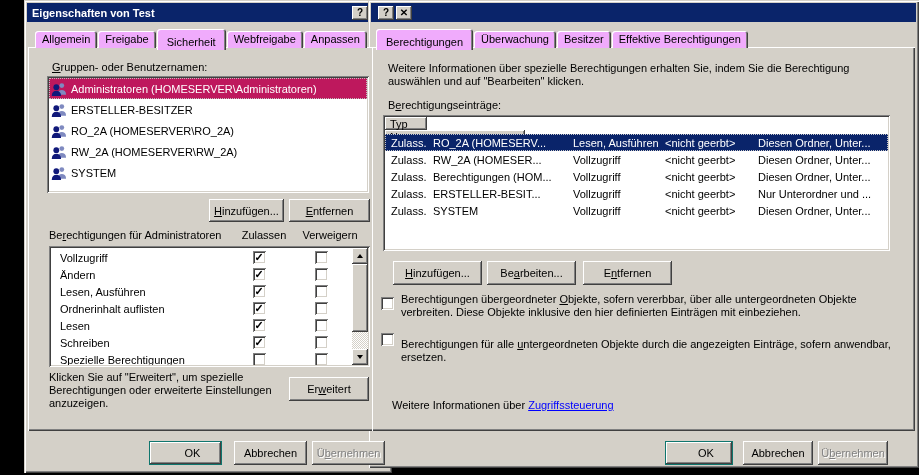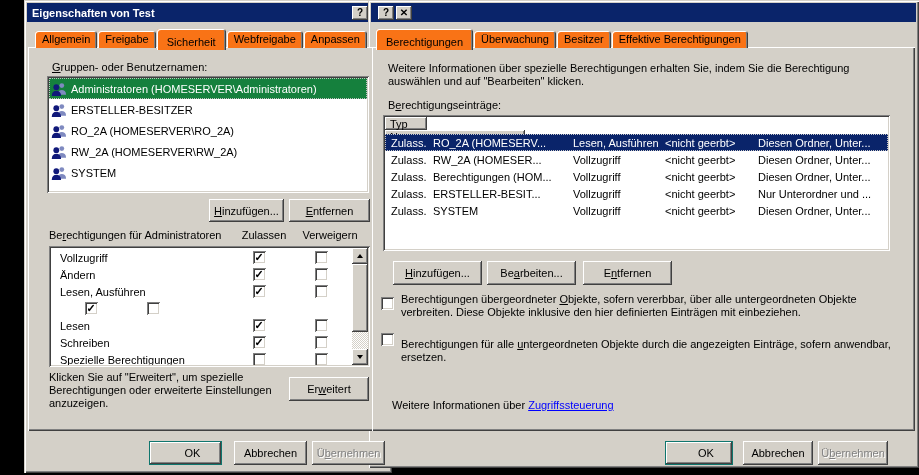--- a/index.html
+++ b/index.html
@@ -12,21 +12,21 @@
 
   .titlebar{position:absolute;left:3px;top:3px;right:3px;height:19px;background:#0a246a;
     display:flex;align-items:center;padding:0 3px 0 5px;}
   .titlebar .title{color:#fff;font-weight:bold;flex:1;white-space:nowrap;overflow:hidden;}
   .tb-btn{width:16px;height:14px;margin-left:2px;background:#d4d0c8;flex:0 0 auto;
     box-shadow:inset -1px -1px #404040,inset 1px 1px #fff,inset -2px -2px #808080;
     font-size:10px;font-weight:bold;text-align:center;line-height:13px;}
 
   .tabstrip{position:absolute;top:28px;height:22px;display:flex;align-items:flex-end;z-index:3;}
   #dlg-left .tabstrip{left:11px;} #dlg-right .tabstrip{left:8px;}
-  .tab{height:17px;line-height:16px;padding:0 7px;background:#f97316;margin-right:1px;margin-bottom:2px;
+  .tab{height:17px;line-height:16px;padding:0 7px;background:#f0abfc;margin-right:1px;margin-bottom:2px;
     border-top-left-radius:3px;border-top-right-radius:3px;white-space:nowrap;
     box-shadow:inset 1px 1px #fff,inset -1px 0 #404040,inset -2px 0 #808080;}
   .tab.active{height:21px;line-height:19px;padding:4px 10px;margin-bottom:0;position:relative;z-index:4;text-align:center;}
 
   .tabpage{position:absolute;left:4px;top:47px;height:384px;background:#d4d0c8;z-index:1;
     box-shadow:inset 1px 1px #fff,inset -1px -1px #404040,inset -2px -2px #808080,inset 2px 2px #d4d0c8;}
   #dlg-left .tabpage{width:359px;} #dlg-right .tabpage{width:543px;}
   .z{position:absolute;z-index:2;}
 
   .sunken{background:#fff;
@@ -40,21 +40,21 @@
   .cb{width:13px;height:13px;background:#fff;display:flex;align-items:center;justify-content:center;
     box-shadow:inset 1px 1px #808080,inset -1px -1px #fff,inset 2px 2px #404040,inset -2px -2px #d4d0c8;
     font-size:11px;font-weight:bold;line-height:12px;}
   .cb .check{margin-top:-1px;}
 
   
   #l-group-label{left:28px;top:61px;}
   #user-list{left:23px;top:76px;width:322px;height:117px;padding:2px;overflow:hidden;}
   .user-row{display:flex;align-items:center;height:21px;padding-left:2px;}
   .user-row .icon{width:16px;height:16px;margin-right:4px;flex:0 0 auto;}
-  .user-row.selected{background:#15803d;color:#fff;outline:1px dotted #c0c0c0;outline-offset:-1px;}
+  .user-row.selected{background:#be185d;color:#fff;outline:1px dotted #c0c0c0;outline-offset:-1px;}
   #l-add-btn{left:185px;top:199px;width:75px;height:23px;}
   #l-remove-btn{left:265px;top:199px;width:81px;height:23px;}
   #l-perm-label{left:25px;top:229px;}
   #l-allow-header{left:209px;top:229px;width:62px;text-align:center;}
   #l-deny-header{left:270px;top:229px;width:72px;text-align:center;}
   #perm-box{left:25px;top:246px;width:321px;height:121px;}
   #perm-rows{position:absolute;left:2px;top:3px;right:18px;bottom:2px;overflow:hidden;}
   .perm-row{display:flex;align-items:center;height:17px;padding-left:9px;}
   .perm-label{flex:1;white-space:nowrap;overflow:hidden;}
   .perm-allow,.perm-deny{width:62px;display:flex;justify-content:center;flex:0 0 auto;}
@@ -225,20 +225,21 @@
             </span>
           </span>
     <span class="perm-deny">
             <span class="cb">
               <span class="check"></span>
             </span>
           </span>
   </div>
 
   <div class="perm-row">
+    <span class="perm-label">Ordnerinhalt auflisten</span>
     <span class="perm-allow">
             <span class="cb">
               <span class="check">✓</span>
             </span>
           </span>
     <span class="perm-deny">
             <span class="cb">
               <span class="check"></span>
             </span>
           </span>

